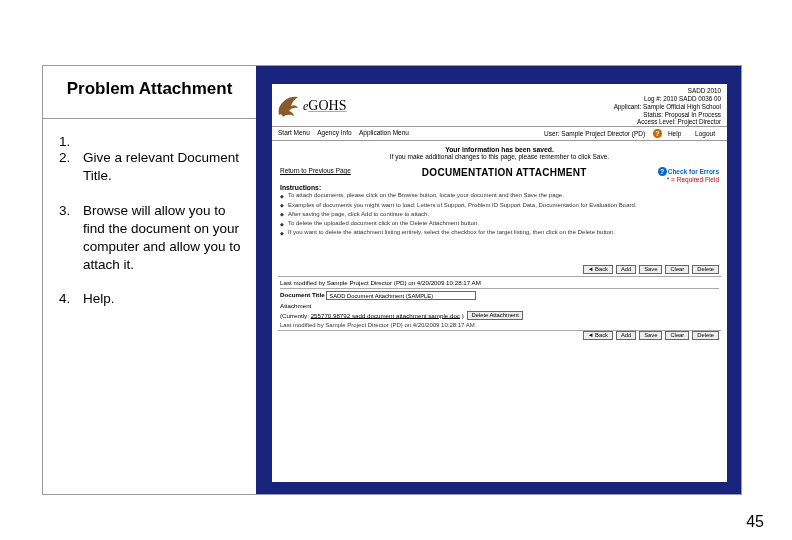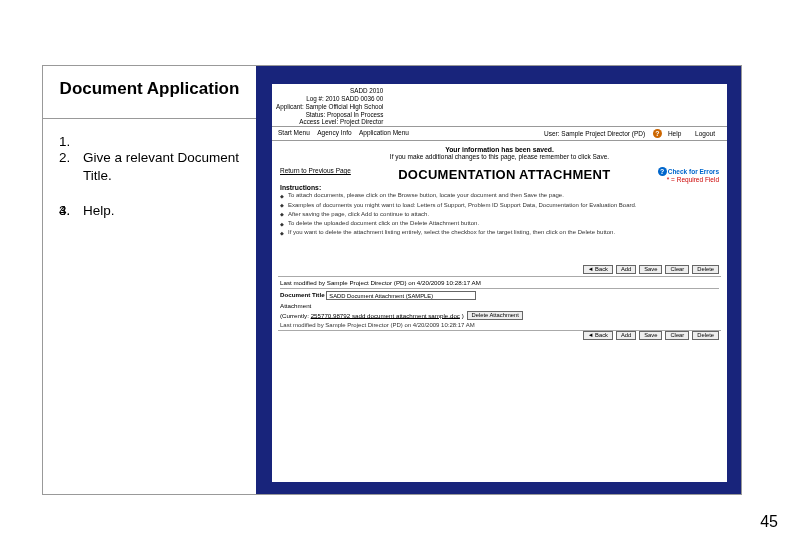--- a/index.html
+++ b/index.html
@@ -22,62 +22,70 @@
   .brand .u { text-decoration: underline; text-decoration-color: #aaa; }
   .meta { text-align: right; font-size: 6.3px; line-height: 1.25; padding-top: 1px; }
   .nav1 { display: flex; justify-content: space-between; padding: 2px 6px; font-size: 6.5px; border-bottom: 1px solid #999; }
   .nav1 .l span, .nav1 .r span { margin-right: 6px; }
   .ql-icon { display:inline-block; width:9px; height:9px; background:#c60; color:#fff; border-radius:50%; text-align:center; line-height:9px; font-size:7px; font-weight:bold; margin-right:1px; }
   .saved { text-align: center; padding: 5px 8px; }
   .saved .b { font-weight: bold; font-size: 6.8px; }
   .saved .s { font-size: 6.5px; }
   .row3 { display: flex; justify-content: space-between; align-items: flex-start; padding: 2px 8px 1px; }
   .row3 .ret { font-size: 6.5px; text-decoration: underline; color: #000; }
-  .row3 .mid { font-size: 13px; font-weight: bold; letter-spacing: 0.3px; }
+  .row3 .mid { font-size: 10px; font-weight: bold; letter-spacing: 0.3px; }
   .row3 .rt { text-align: right; font-size: 6.5px; }
   .chk { color: #06c; font-weight: bold; }
   .req { color: #c00; }
   .instr { padding: 0 8px 2px; }
   .instr .ih { font-weight: bold; font-size: 6.8px; margin-bottom: 1px; }
   .instr ul { list-style: none; }
   .instr li { font-size: 6px; line-height: 1.3; padding-left: 8px; position: relative; margin-bottom: 1.5px; color: #333; }
   .instr li::before { content: "◆"; position: absolute; left: 0; font-size: 5px; top: 0.5px; }
   .spacer { height: 24px; }
   .btnrow { text-align: right; padding: 0 8px 2px; }
   .btn { display: inline-block; border: 1px solid #666; background: #eee; font-size: 5.8px; padding: 0.5px 4px; margin-left: 1px; }
   .hr { border-top: 1px solid #aaa; margin: 0 6px; }
   .form { padding: 2px 8px; font-size: 6.2px; }
   .form .line { margin-bottom: 2px; }
   .inp { display: inline-block; border: 1px solid #666; background: #fff; height: 9px; vertical-align: middle; padding: 0 2px; line-height: 8px; font-size: 5.8px; }
   .dtl { font-weight: bold; }
   .cur .link { text-decoration: underline; }
   .dab { display:inline-block; border:1px solid #666; background:#eee; font-size:5.8px; padding:0.5px 3px; margin-left:2px;}
   .lm { font-size: 6px; color: #333; margin-top: 2px; }
-  .pg { position: absolute; right: 14px; bottom: 9px; font-size: 16px; font-family: Arial, sans-serif; }
+  .pg { position: absolute; right: 28px; bottom: 9px; font-size: 16px; font-family: Arial, sans-serif; }
 </style>
 </head>
 <body>
 
 <div class="slide">
   <div class="left-col">
     <div class="title-box">
-      <h1>Document Application</h1>
+      <h1>Problem Attachment</h1>
     </div>
     <ol class="ol">
       <li><span class="num">1.</span></li>
       <li><span class="num">2.</span><span>Give a relevant Document Title.</span></li>
-      <li><span class="num">3.</span></li>
+      <li><span class="num">3.</span><span>Browse will allow you to find the document on your computer and allow you to attach it.</span></li>
       <li><span class="num">4.</span><span>Help.</span></li>
     </ol>
   </div>
 
   <div class="right-col">
     <div class="panel">
 
       <div class="hdr">
+        <div class="logo-wrap">
+          <span class="logo">
+            <svg viewBox="0 0 24 26">
+                <path d="M3 22 Q1 14 8 8 Q14 3 22 4 Q17 7 15 13 Q20 11 22 15 Q16 14 13 18 Q17 19 18 23 Q11 20 7 24 Q6 20 3 22 Z" fill="#8a5a2a"></path>
+              </svg>
+          </span>
+          <span class="brand"><span class="e">e</span><span class="u">GOHS</span></span>
+        </div>
         <div class="meta">
           <div>SADD 2010</div>
           <div>Log #: 2010 SADD 0036 00</div>
           <div>Applicant: Sample Official High School</div>
           <div>Status: Proposal In Process</div>
           <div>Access Level: Project Director</div>
         </div>
       </div>
 
       <div class="nav1">

